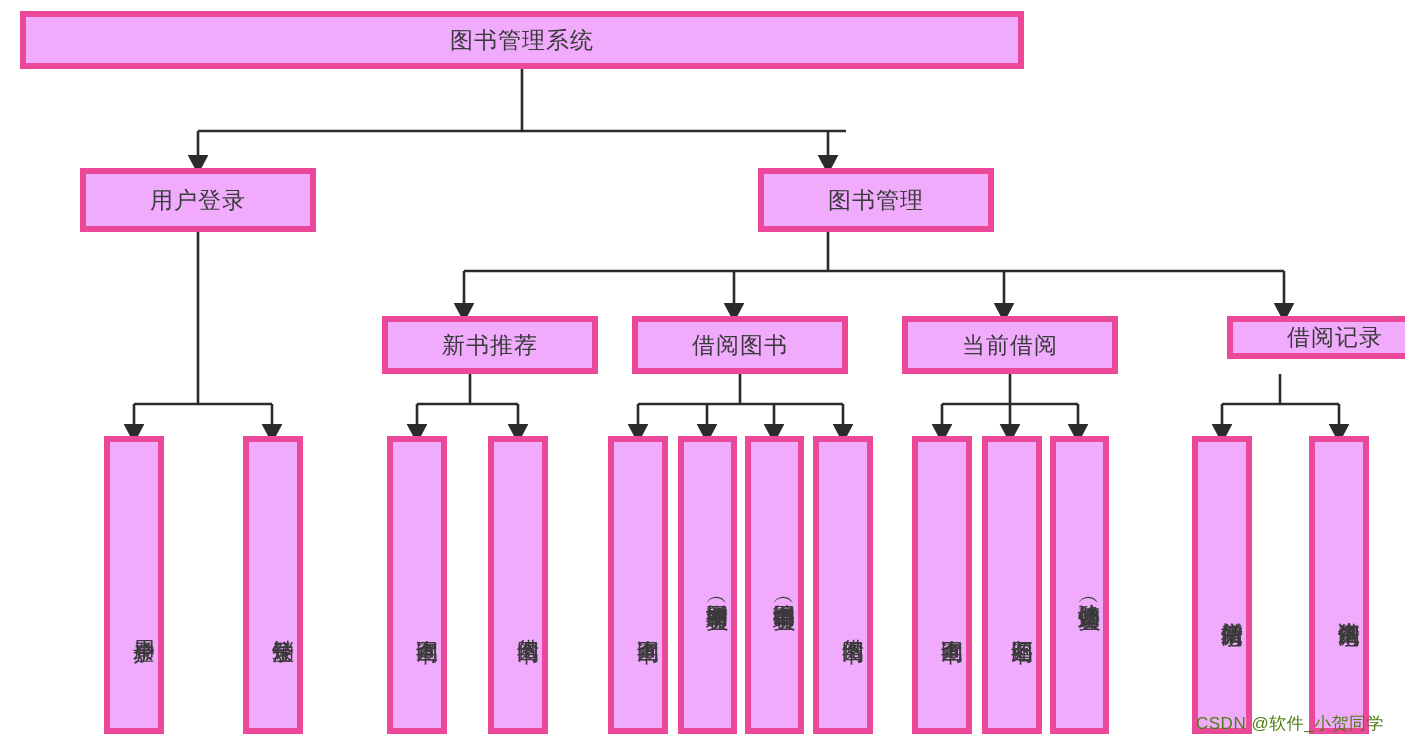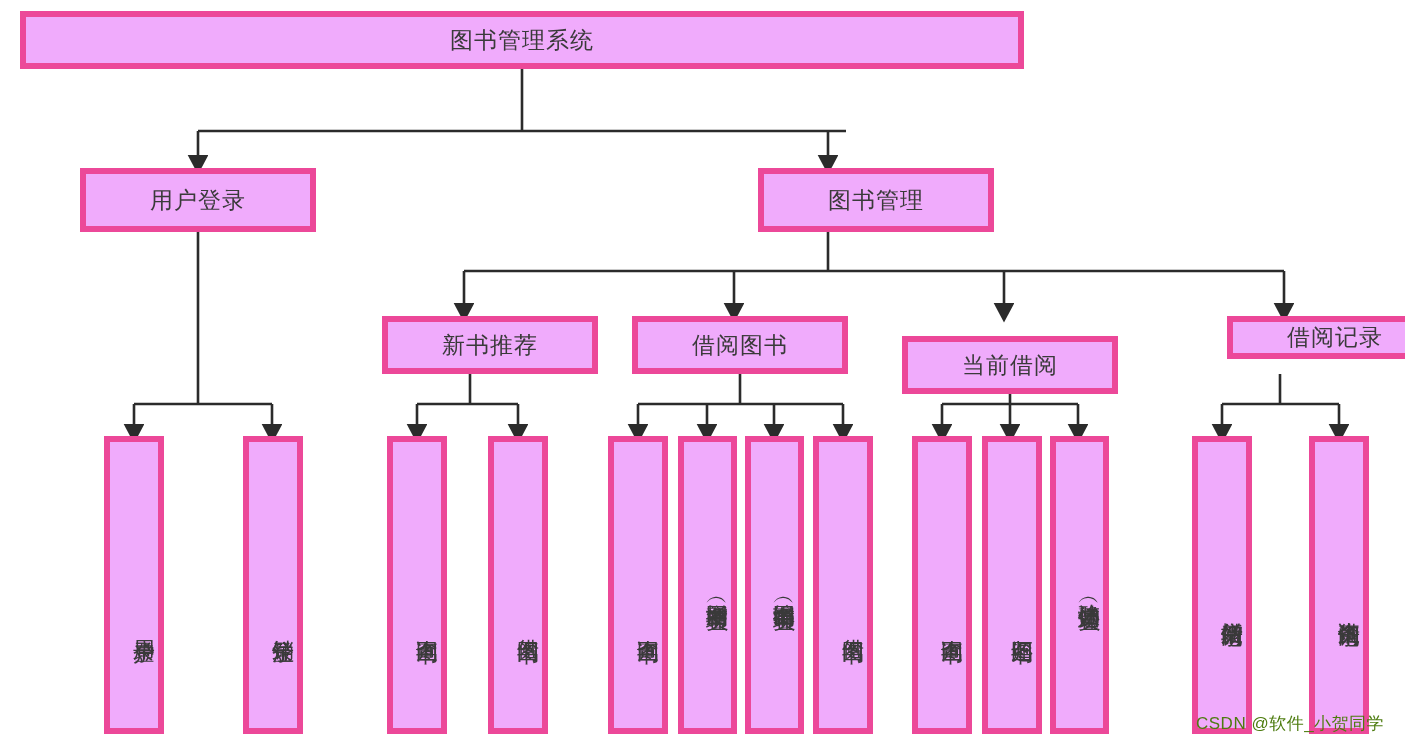--- a/index.html
+++ b/index.html
@@ -114,21 +114,21 @@
   <div class="node horizontal" style="left:710px;top:168px;width:236px;height:64px;margin-left:48px;">
     <span class="label">图书管理</span>
   </div>
 
   <div class="node horizontal" style="left:382px;top:316px;width:216px;height:58px;">
     <span class="label">新书推荐</span>
   </div>
   <div class="node horizontal" style="left:632px;top:316px;width:216px;height:58px;">
     <span class="label">借阅图书</span>
   </div>
-  <div class="node horizontal" style="left:902px;top:316px;width:216px;height:58px;margin-top:20px;">
+  <div class="node horizontal" style="left:902px;top:316px;width:216px;height:58px;">
     <span class="label">当前借阅</span>
   </div>
   <div class="node horizontal" style="left:1227px;top:316px;width:216px;height:43px;">
     <span class="label">借阅记录</span>
   </div>
 
   <div class="node vertical" style="left:104px;top:436px;width:60px;height:298px;padding-top:78px;">
     <span class="label">用户登录</span>
   </div>
   <div class="node vertical" style="left:243px;top:436px;width:60px;height:298px;padding-top:78px;">

